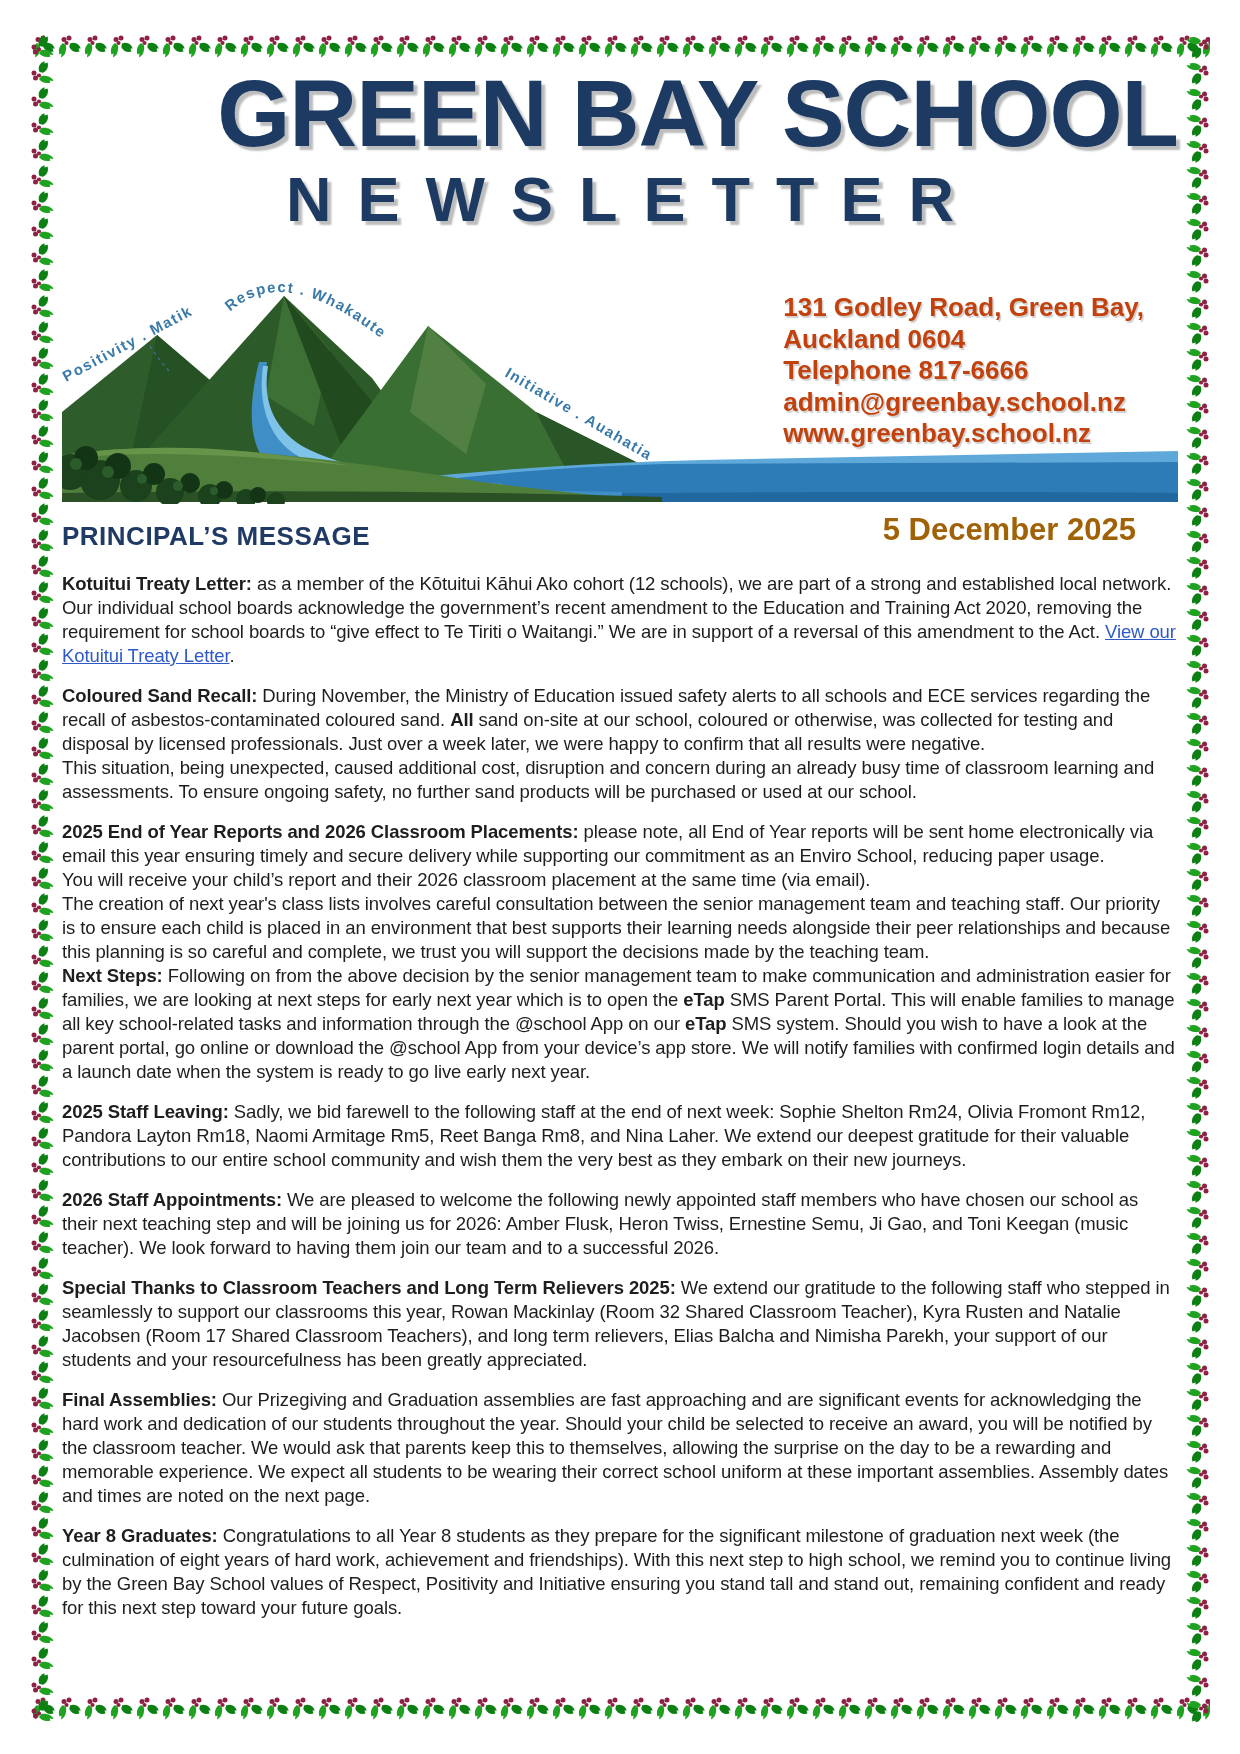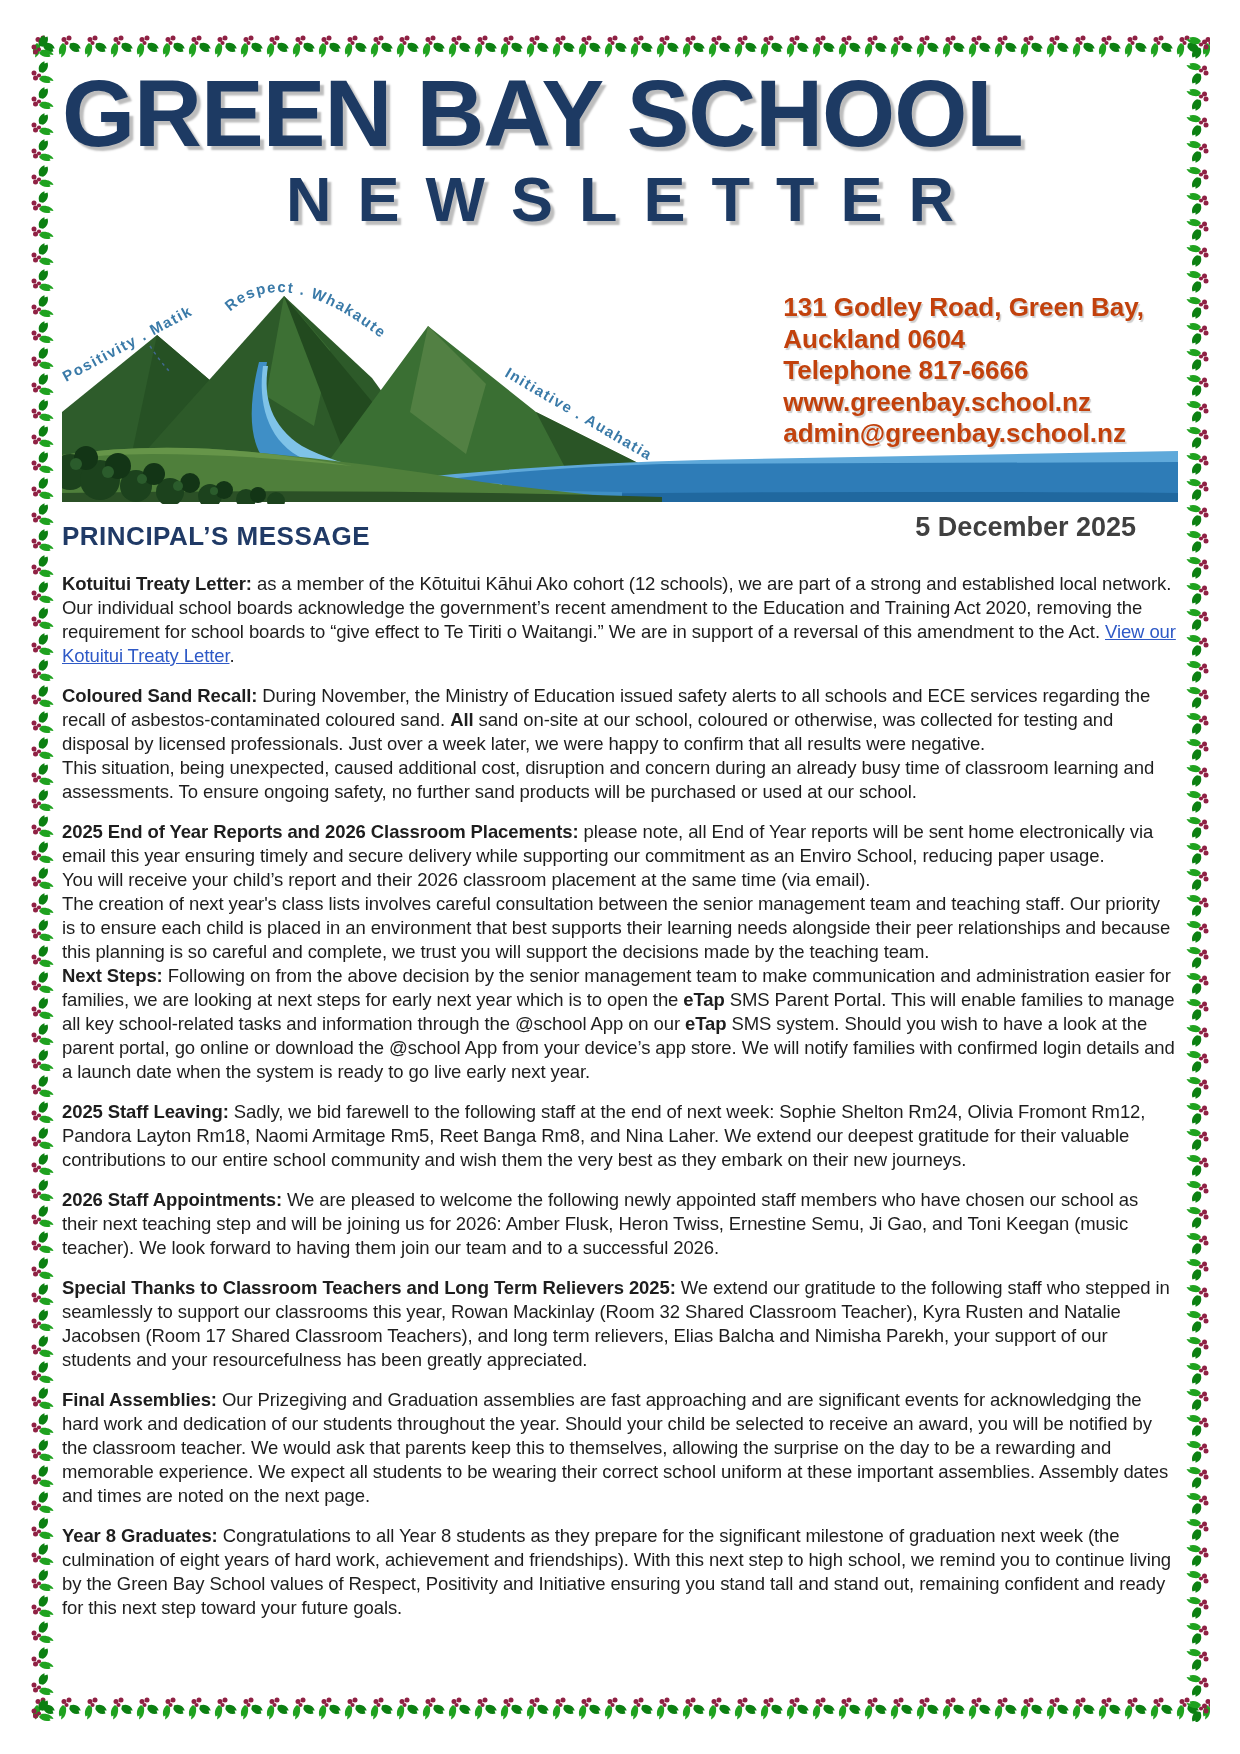--- a/index.html
+++ b/index.html
@@ -19,21 +19,21 @@
   .frame-right  { right: 30px; top: 34px; bottom: 32px; width: 26px; flex-direction: column; }
   .holly { width: 26px; height: 26px; flex: 0 0 auto; }
   .frame-left .holly  { transform: rotate(-90deg); }
   .frame-right .holly { transform: rotate(90deg); }
 
   
   .content { position: absolute; left: 62px; top: 58px; width: 1116px; }
 
   .masthead { position: relative; height: 436px; }
   .mast-title {
-    margin: 10px 0 0; text-align: left;
+    margin: 10px 0 0; text-align: right;
     font-size: 94px; line-height: 0.98; font-weight: 900;
     color: #1d3a63; letter-spacing: -1px;
     text-shadow: 4px 4px 2px #bdbdbd;
     white-space: nowrap;
   }
   .mast-subtitle {
     margin: 8px 0 16px; text-align: center;
     font-size: 63px; line-height: 1; font-weight: 700;
     color: #1d3a63; letter-spacing: 26px; text-indent: 26px;
     text-shadow: 4px 4px 2px #bdbdbd;
@@ -48,21 +48,21 @@
     text-shadow: 1.5px 1.5px 1px #cfcfcf;
   }
 
   .message-row { position: relative; margin-top: 14px; height: 42px; }
   .message-heading {
     font-size: 26px; font-weight: 700;
     color: #203a66; letter-spacing: 0.5px; line-height: 36px;
   }
   .message-date {
     position: absolute; right: 42px; top: -6px;
-    font-size: 27px; font-weight: 700; color: #404040;
+    font-size: 31px; font-weight: 700; color: #a16207;
   }
 
   .body-text {
     margin-top: 12px;
     font-size: 18.5px; line-height: 24px; color: #1e1e1e;
     letter-spacing: -0.1px;
   }
   p.para { margin: 0 0 16px 0; }
   .seg-b  { font-weight: 700; }
   .seg-bi { font-weight: 700; font-style: italic; }
@@ -1704,22 +1704,22 @@
       </text>
       <text class="slope-label">
         <textPath href="#init-path">Initiative . Auahatia</textPath>
       </text>
     </svg>
 
     <div class="address">
       <div>131 Godley Road, Green Bay,</div>
       <div>Auckland 0604</div>
       <div>Telephone 817-6666</div>
+      <div>admin@greenbay.school.nz</div>
       <div>www.greenbay.school.nz</div>
-      <div>admin@greenbay.school.nz</div>
     </div>
   </div>
 
   <div class="message-row">
     <div class="message-heading">PRINCIPAL’S MESSAGE</div>
     <div class="message-date">5 December 2025</div>
   </div>
 
   <div class="body-text">
       <p class="para"><span class="seg-b">Kotuitui Treaty Letter:</span><span>  as a member of the Kōtuitui Kāhui Ako cohort (12 schools), we are part of a strong and established local network.  Our individual school boards acknowledge the government’s recent amendment to the Education and Training Act 2020, removing the requirement for school boards to “give effect to Te Tiriti o Waitangi.”  We are in support of a reversal of this amendment to the Act.  </span><a class="seg-link" href="#">View our Kotuitui Treaty Letter</a><span>.</span></p>

